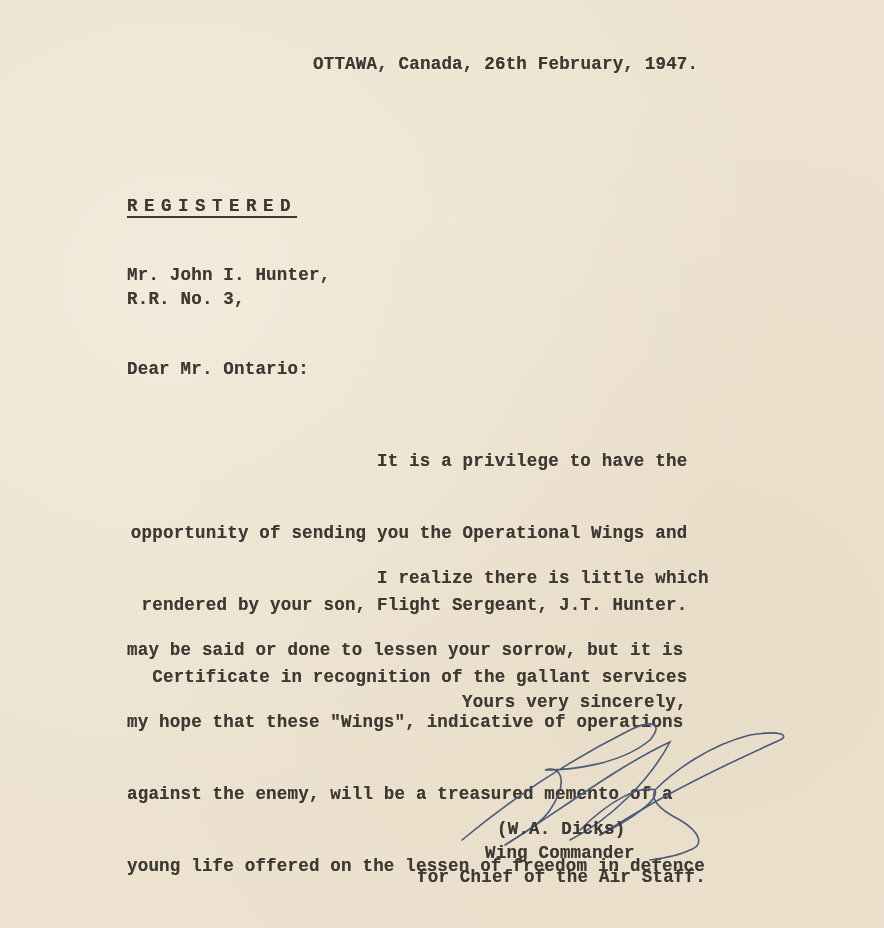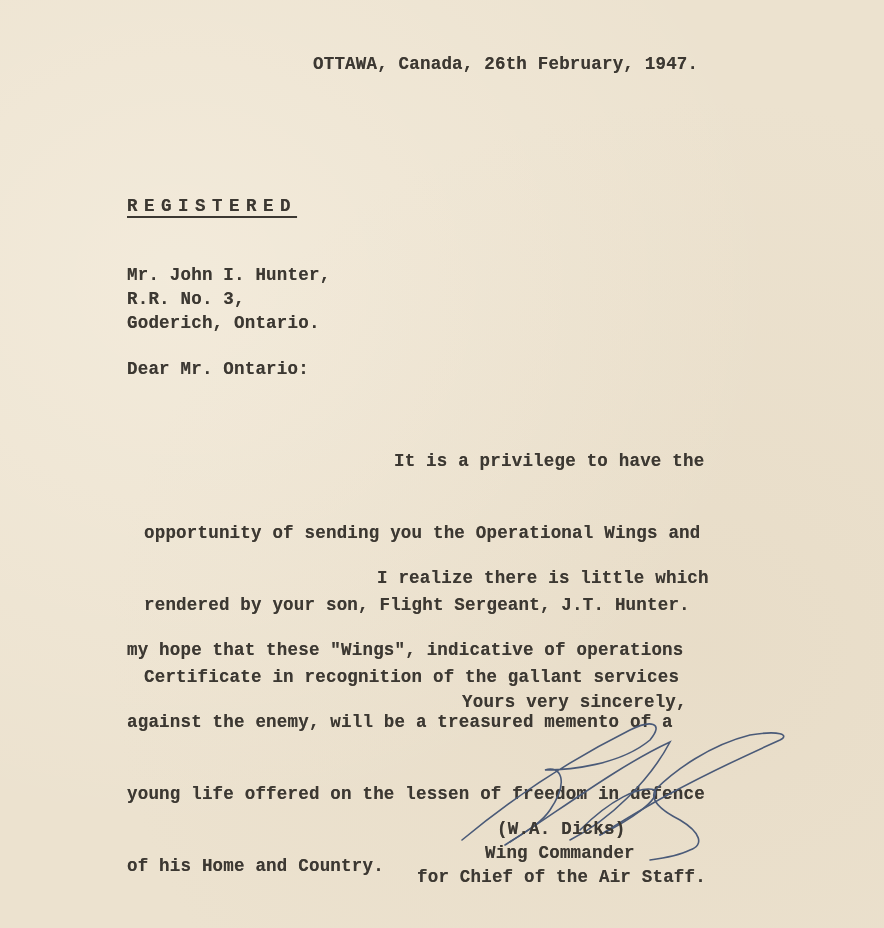--- a/index.html
+++ b/index.html
@@ -25,54 +25,54 @@
     white-space:pre;
     line-height:24px;
     text-shadow:0 0 0.6px rgba(60,56,50,0.6);
   }
   .date { left:313px; top:52px; }
   .registered { left:127px; top:194px; letter-spacing:6.5px; text-decoration:underline; text-decoration-thickness:2px; text-underline-offset:5px; }
   .addr1 { left:127px; top:263px; }
   .addr2 { left:127px; top:287px; }
   .addr3 { left:127px; top:311px; }
   .salutation { left:127px; top:357px; }
-  .p1 { left:144px; top:401px; }
+  .p1 { left:127px; top:401px;text-align:right; }
   .p2 { left:127px; top:518px; }
   .para-line { display:block; height:24px; }
   .indent { padding-left:250px; }
   .closing { left:462px; top:690px;font-family:Liberation Mono, monospace; }
   .sig-name { left:497px; top:817px; }
   .sig-title { left:485px; top:841px; }
   .sig-for { left:417px; top:865px; }
   .signature { position:absolute; left:450px; top:710px; width:340px; height:170px; }
 </style>
 </head>
 <body>
 
 <div class="paper">
 
   <div class="tx date">OTTAWA, Canada, 26th February, 1947.</div>
 
   <div class="tx registered">REGISTERED</div>
 
   <div class="tx addr1">Mr. John I. Hunter,</div>
   <div class="tx addr2">R.R. No. 3,</div>
-  <div class="tx addr3">Goderich, Ontario.</div>
 
   <div class="tx salutation">Dear Mr. Ontario:</div>
 
   <div class="tx p1">
     <span class="para-line indent">It is a privilege to have the</span>
     <span class="para-line">opportunity of sending you the Operational Wings and</span>
     <span class="para-line">rendered by your son, Flight Sergeant, J.T. Hunter.</span>
     <span class="para-line">Certificate in recognition of the gallant services</span>
   </div>
 
   <div class="tx p2">
     <span class="para-line indent">I realize there is little which</span>
+    <span class="para-line">may be said or done to lessen your sorrow, but it is</span>
     <span class="para-line">my hope that these "Wings", indicative of operations</span>
     <span class="para-line">against the enemy, will be a treasured memento of a</span>
     <span class="para-line">young life offered on the lessen of freedom in defence</span>
     <span class="para-line">of his Home and Country.</span>
   </div>
 
   <div class="tx closing">Yours very sincerely,</div>
 
   <svg class="signature" viewBox="0 0 340 170" fill="none" stroke="#4a5a78" stroke-width="1.6" stroke-linecap="round">
     <path d="M12 130 C 60 90, 120 50, 180 20 C 200 10, 215 12, 200 30 C 170 55, 120 60, 95 60 C 110 55, 120 70, 100 100 C 90 115, 70 125, 55 135"></path>

